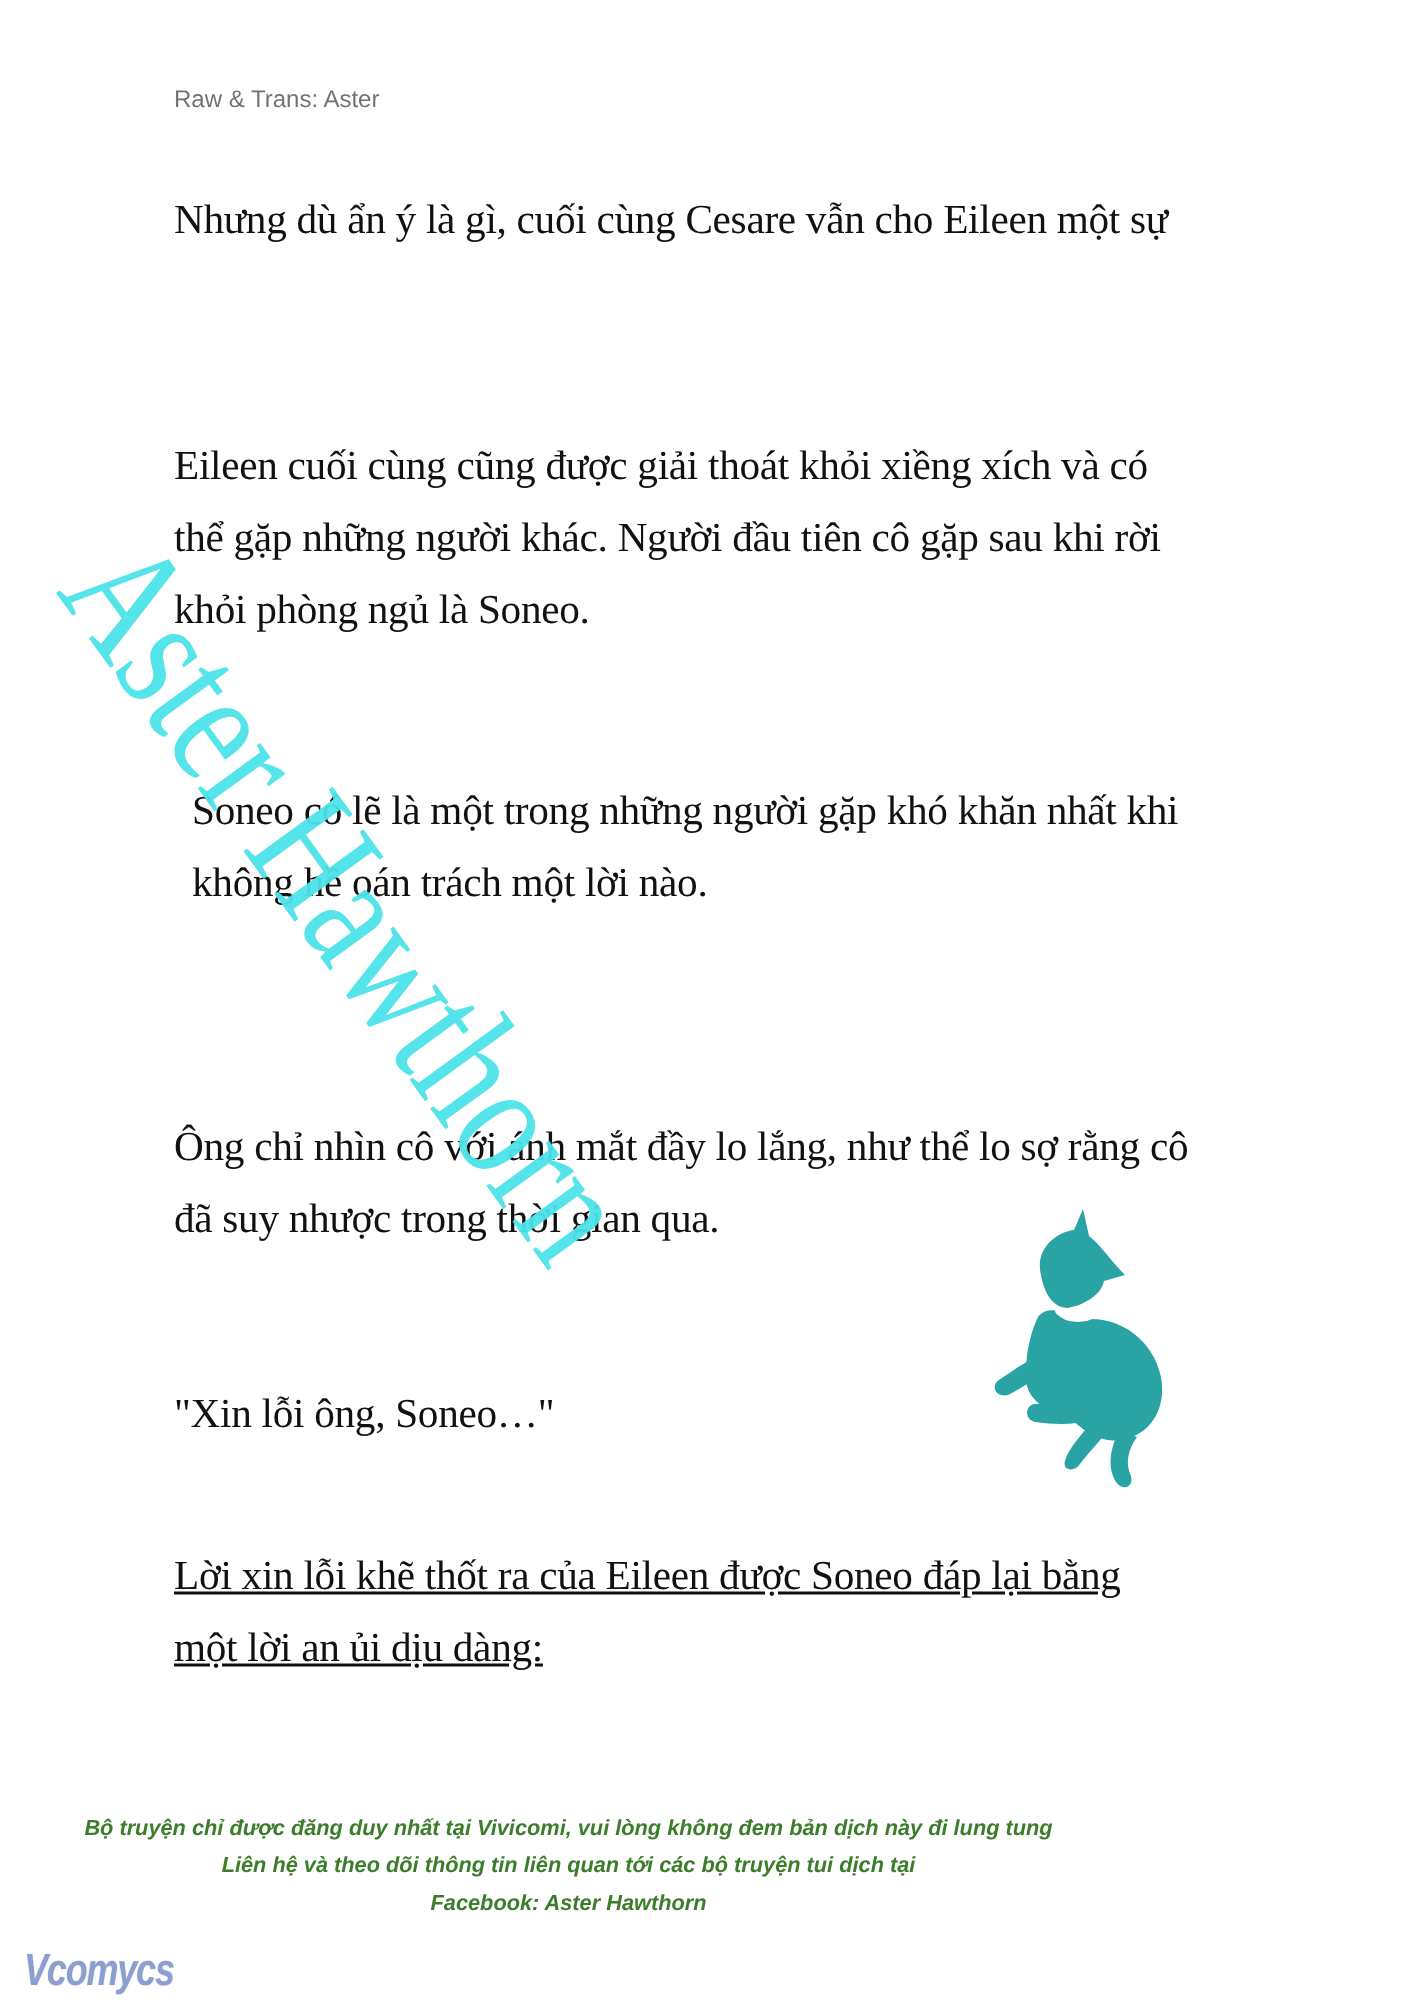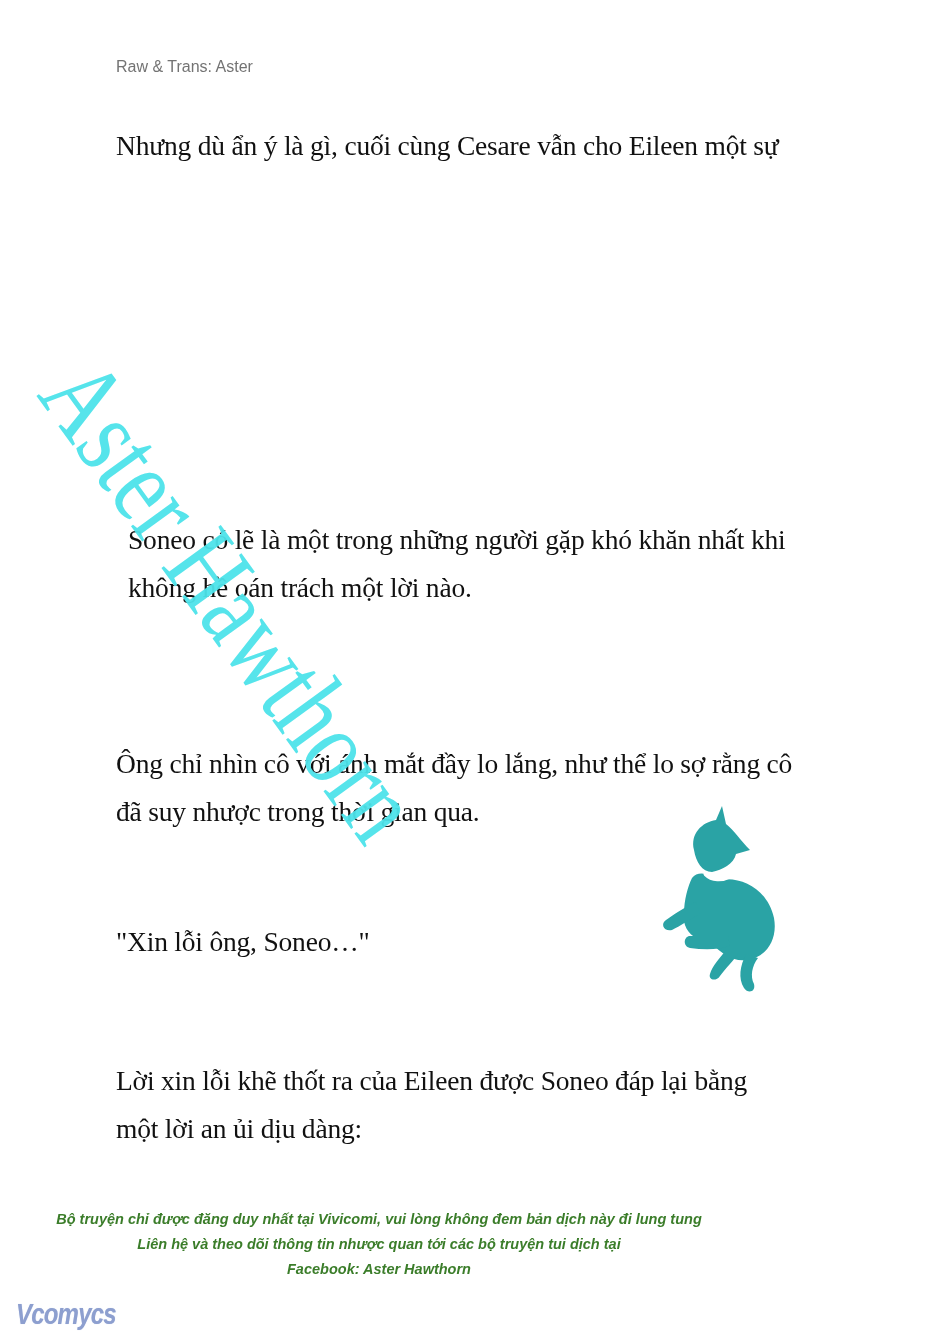--- a/index.html
+++ b/index.html
@@ -110,36 +110,41 @@
 <body>
 
 <div class="page">
 
   <div class="header-credit">Raw &amp; Trans: Aster</div>
 
   <div class="body-text" style="top:108px;margin-top:14px;">
     <span class="line">Nhưng dù ẩn ý là gì, cuối cùng Cesare vẫn cho Eileen một sự</span>
   </div>
 
+  <div class="body-text" style="top:286px;">
+    <span class="line">Eileen cuối cùng cũng được giải thoát khỏi xiềng xích và có</span>
+    <span class="line">thể gặp những người khác. Người đầu tiên cô gặp sau khi rời</span>
+    <span class="line">khỏi phòng ngủ là Soneo.</span>
+  </div>
 
   <div class="body-text" style="top:516px;margin-left:12px;">
     <span class="line">Soneo có lẽ là một trong những người gặp khó khăn nhất khi</span>
     <span class="line">không hề oán trách một lời nào.</span>
   </div>
 
   <div class="body-text" style="top:740px;">
     <span class="line">Ông chỉ nhìn cô với ánh mắt đầy lo lắng, như thể lo sợ rằng cô</span>
     <span class="line">đã suy nhược trong thời gian qua.</span>
   </div>
 
   <div class="body-text" style="top:918px;">
     <span class="line">"Xin lỗi ông, Soneo…"</span>
   </div>
 
-  <div class="body-text" style="top:1057px;">
+  <div class="body-text" style="top:1026px;text-decoration:underline;">
     <span class="line">Lời xin lỗi khẽ thốt ra của Eileen được Soneo đáp lại bằng</span>
     <span class="line">một lời an ủi dịu dàng:</span>
   </div>
 
   <div class="watermark">Aster Hawthorn</div>
 
   <svg class="cat" viewBox="0 0 140 205" xmlns="http://www.w3.org/2000/svg">
     <g fill="#2aa3a5">
 
       <path d="M44 60 C40 44 52 32 66 30 L72 16 L76 34 C84 40 90 50 100 60 L86 64 C84 74 72 80 62 82 C52 82 46 72 44 60 Z"></path>
@@ -153,20 +158,20 @@
       <path d="M76 160 C70 168 62 176 60 184 C58 190 66 192 70 186 C76 178 84 170 88 164 Z"></path>
 
       <path d="M96 164 C90 176 88 188 94 198 C98 204 106 202 104 194 C100 186 102 176 108 168 Z"></path>
     </g>
 
     <path d="M56 84 C62 90 72 90 80 86" stroke="#ffffff" stroke-width="5" fill="none" stroke-linecap="round"></path>
   </svg>
 
   <div class="footer-notice">
     <span class="fline">Bộ truyện chỉ được đăng duy nhất tại Vivicomi, vui lòng không đem bản dịch này đi lung tung</span>
-    <span class="fline">Liên hệ và theo dõi thông tin nhược quan tới các bộ truyện tui dịch tại</span>
+    <span class="fline">Liên hệ và theo dõi thông tin liên quan tới các bộ truyện tui dịch tại</span>
     <span class="fline">Facebook: Aster Hawthorn</span>
   </div>
 
   <div class="logo-vcomycs">Vcomycs</div>
   <div class="logo-damconuong">damconuong</div>
 
 </div>
 
 </body></html>

